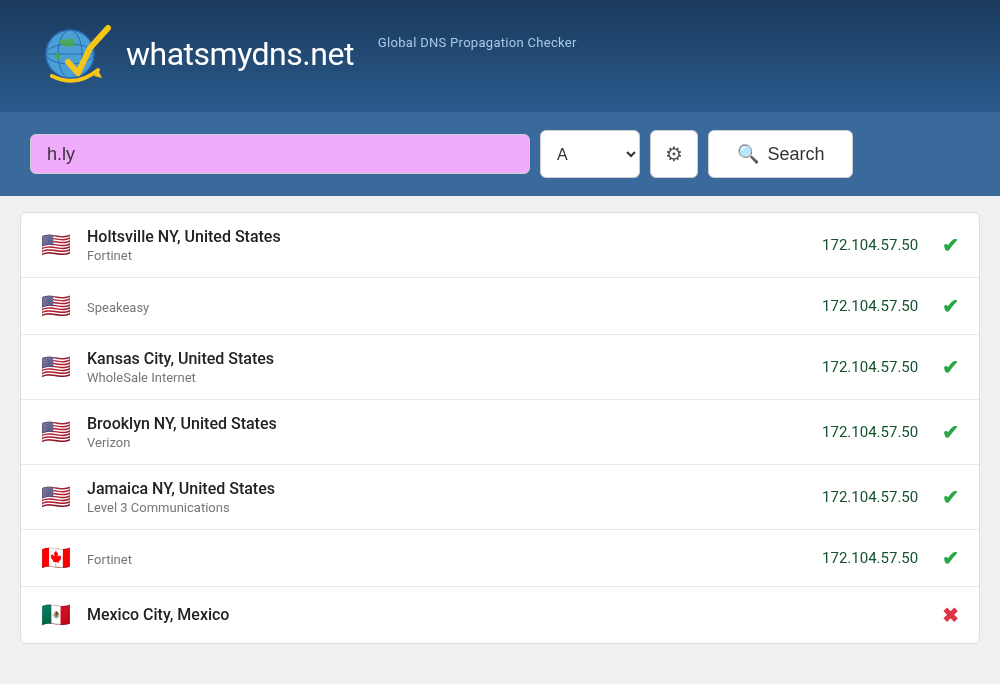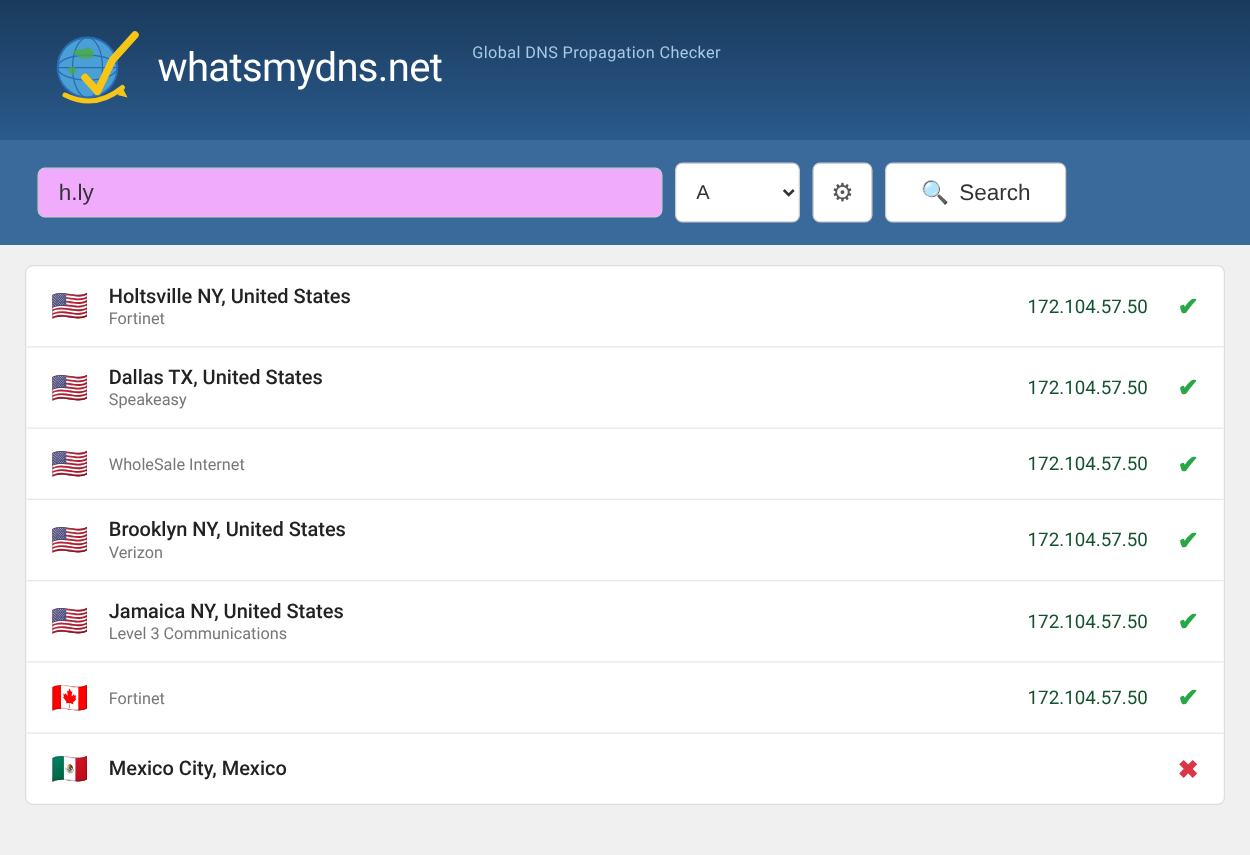--- a/index.html
+++ b/index.html
@@ -218,29 +218,29 @@
       <div class="location-info">
         <div class="location-name">Holtsville NY, United States</div>
         <div class="provider-name">Fortinet</div>
       </div>
       <span class="ip-address">172.104.57.50</span>
       <span class="check-icon">✔</span>
     </div>
     <div class="result-row">
       <span class="flag">🇺🇸</span>
       <div class="location-info">
-        <div class="location-name">Dallas TX, United States</div>
         <div class="provider-name">Speakeasy</div>
       </div>
       <span class="ip-address">172.104.57.50</span>
       <span class="check-icon">✔</span>
     </div>
     <div class="result-row">
       <span class="flag">🇺🇸</span>
       <div class="location-info">
+        <div class="location-name">Kansas City, United States</div>
         <div class="provider-name">WholeSale Internet</div>
       </div>
       <span class="ip-address">172.104.57.50</span>
       <span class="check-icon">✔</span>
     </div>
     <div class="result-row">
       <span class="flag">🇺🇸</span>
       <div class="location-info">
         <div class="location-name">Brooklyn NY, United States</div>
         <div class="provider-name">Verizon</div>

